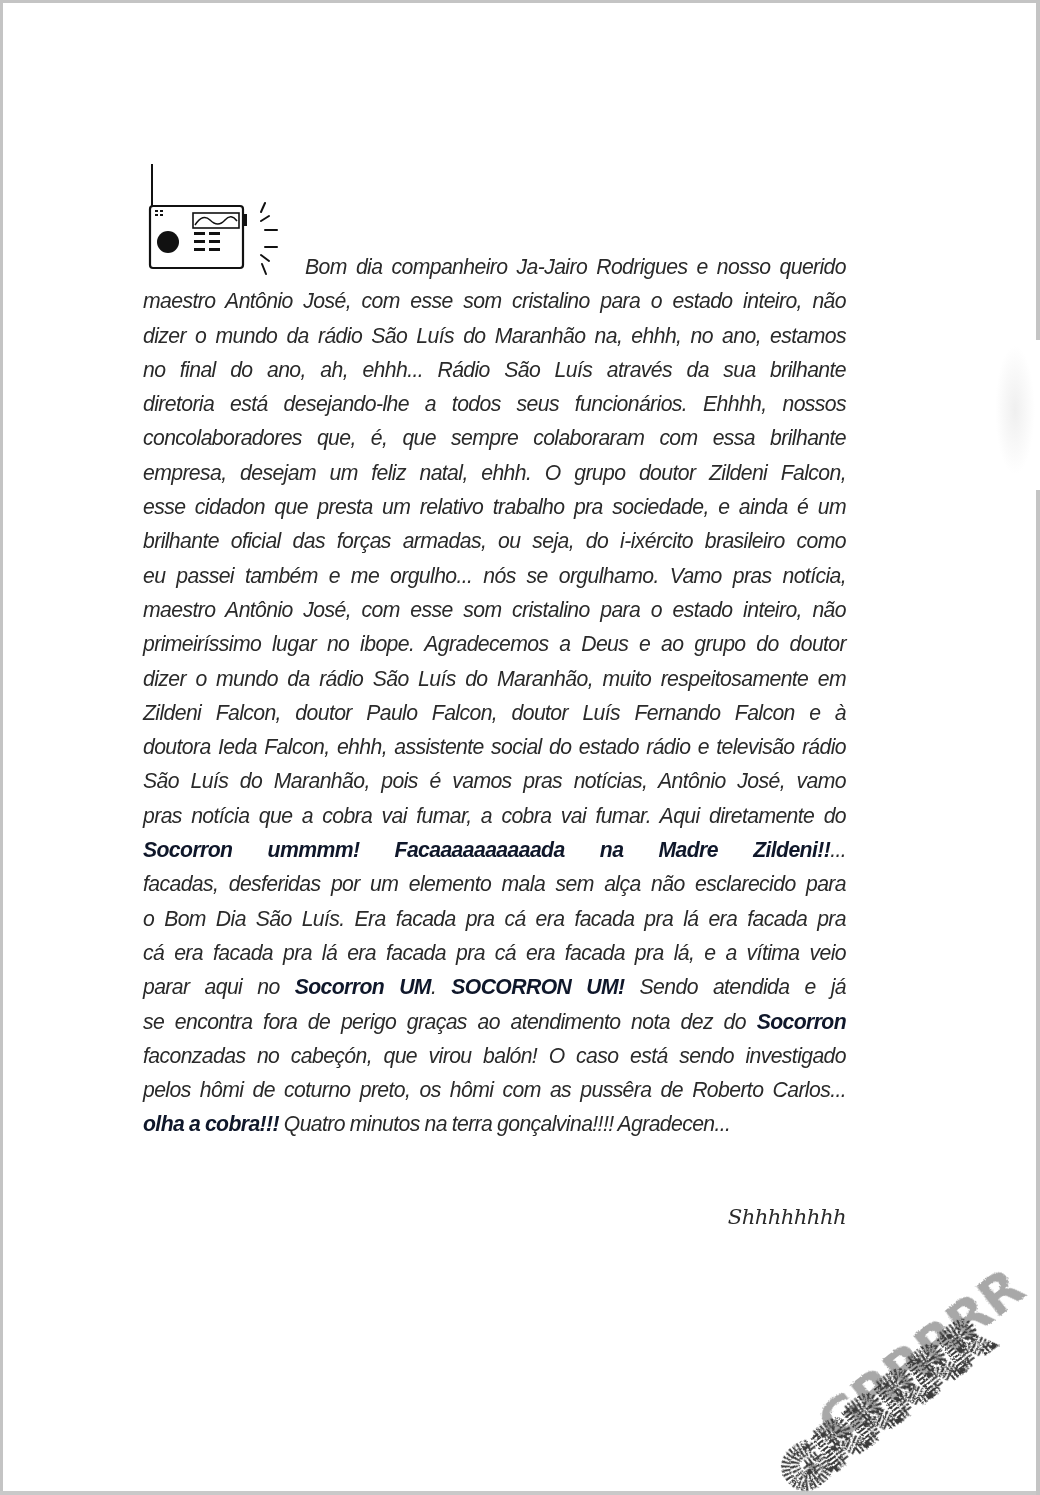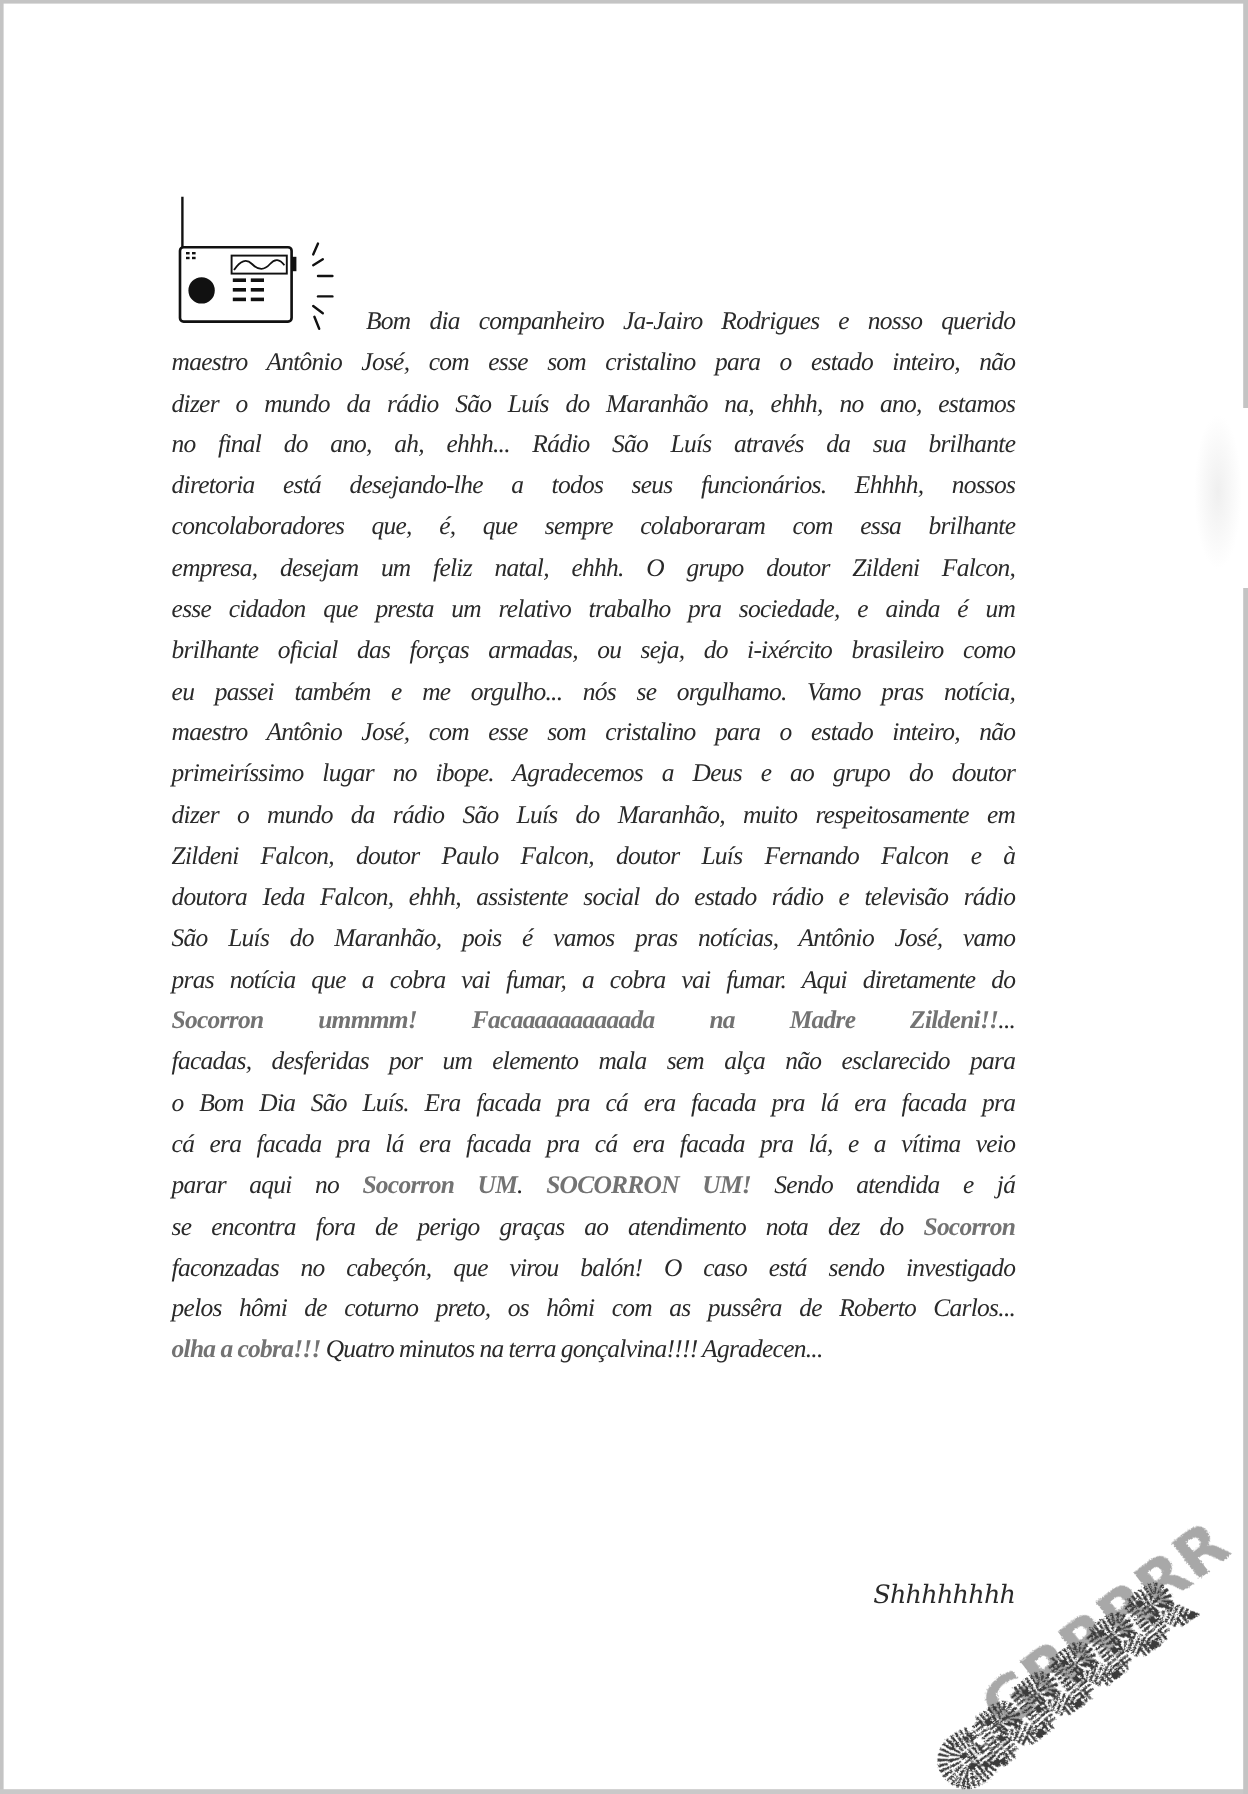--- a/index.html
+++ b/index.html
@@ -37,21 +37,21 @@
       left: 143px;
       top: 160px;
       width: 140px;
       height: 120px;
     }
     .text-block {
       position: absolute;
       left: 143px;
       top: 250px;
       width: 703px;
-      font-family: Liberation Serif, serif;
+      font-family: Liberation Sans, sans-serif;
       font-style: italic;
       font-size: 21.2px;
       line-height: 34.3px;
       color: #2a2a2a;
       text-align: justify;
       letter-spacing: -0.6px;
       word-spacing: -0.5px;
     }
     .text-block .line {
       display: block;
@@ -61,26 +61,26 @@
       overflow: visible;
     }
     .text-block .line.first {
       padding-left: 162px;
     }
     .text-block .line.last {
       text-align-last: left;
     }
     .text-block b {
       font-weight: bold;
-      color: #737373;
+      color: #0f172a;
     }
     .signoff {
       position: absolute;
       left: 143px;
-      top: 1316px;
+      top: 1204px;
       width: 703px;
       text-align: right;
       font-family: "DejaVu Serif", serif;
       font-style: italic;
       font-size: 21.2px;
       color: #2a2a2a;
       letter-spacing: -0.6px;
     }
     .grr {
       position: absolute;

